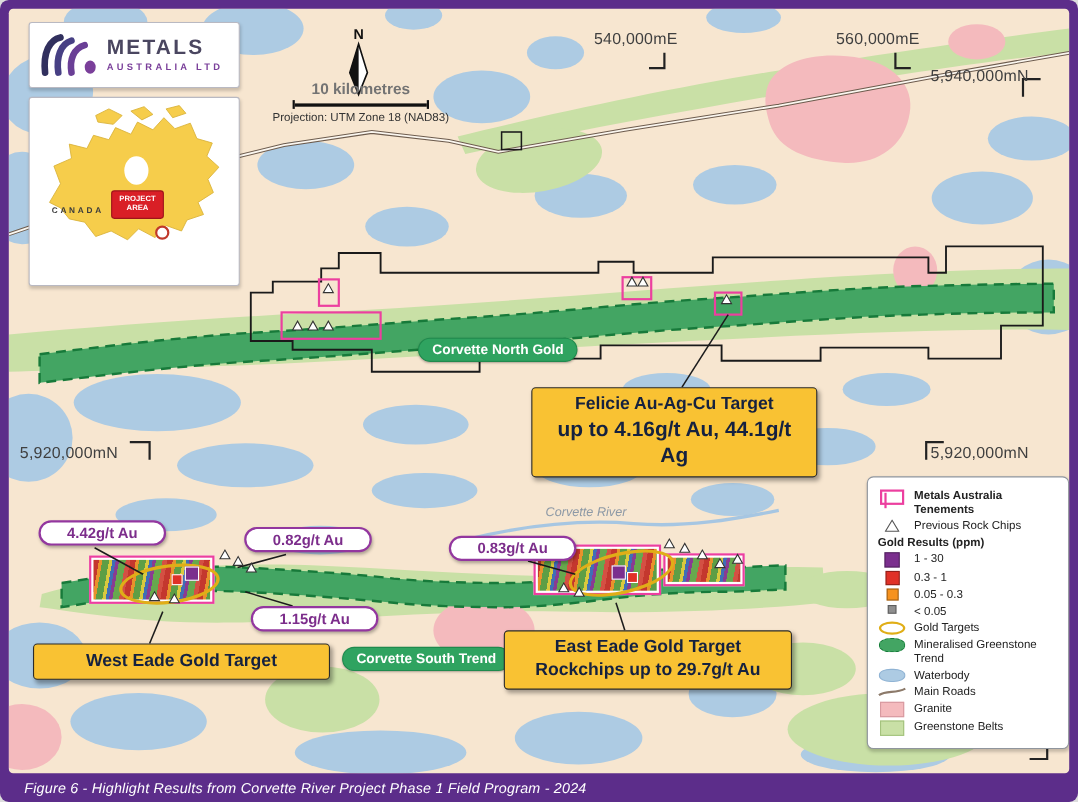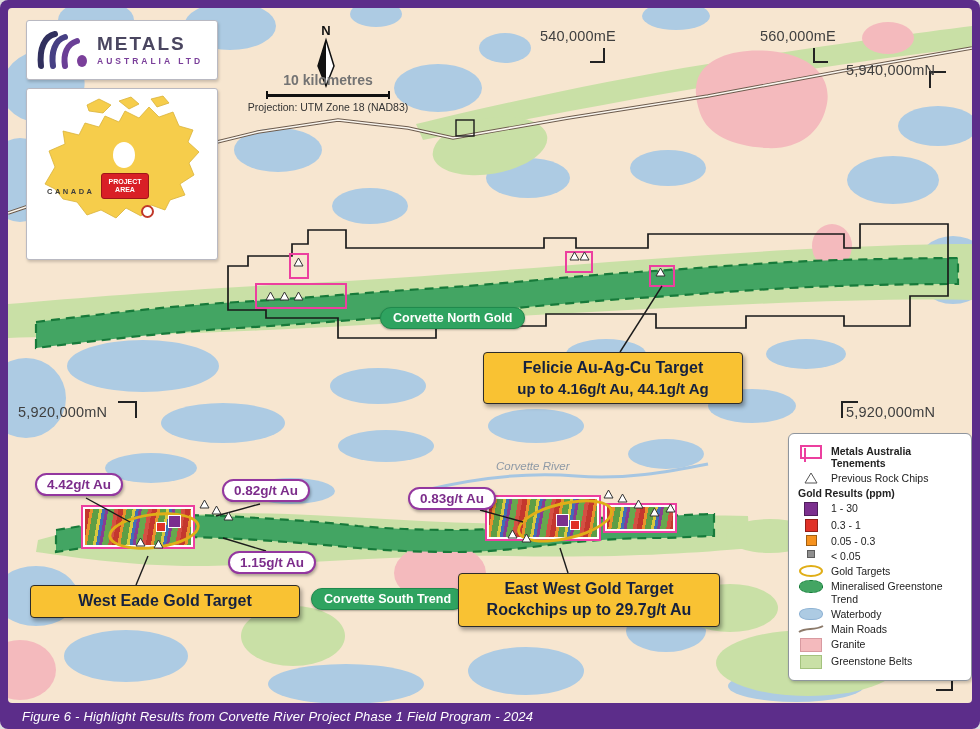--- a/index.html
+++ b/index.html
@@ -29,23 +29,23 @@
   .scale-line{display:block;width:100%;height:3px;background:#111;}
   .scale-proj{font-size:10.5px;color:#333;}
 
   .coord{position:absolute;font-size:14.5px;color:#3f3f3f;letter-spacing:.2px;}
 
   .trend-pill{position:absolute;background:#2fa360;color:#fff;font-weight:700;font-size:12.5px;padding:3px 12px;
      border-radius:12px;border:1px solid #1f8a4d;box-shadow:0 1px 2px rgba(0,0,0,.3);white-space:nowrap;}
   .callout{position:absolute;background:#f9c233;border:1.6px solid #2b2b2b;border-radius:4px;text-align:center;
      color:#15213f;font-weight:700;padding:5px 10px;box-shadow:2px 3px 4px rgba(0,0,0,.35);line-height:1.3;}
   .callout .l1{font-size:16px;}
-  .callout .l2{font-size:15px;}
+  .callout .l2{font-size:19px;}
   .assay{position:absolute;background:#fff;border:2px solid #93379f;color:#7c2d8b;font-weight:700;font-size:13.5px;
-     padding:2px 10px;border-radius:13px;box-shadow:1px 2px 3px rgba(0,0,0,.3);white-space:nowrap;}
+     padding:2px 24px;border-radius:13px;box-shadow:1px 2px 3px rgba(0,0,0,.3);white-space:nowrap;}
   .river-label{position:absolute;left:488px;top:452px;color:#8d99a6;font-size:11.5px;font-style:italic;}
 
   .raster{position:absolute;border:2px solid #ec3f9f;background:#fff;padding:2px;box-sizing:border-box;}
   .raster-fill{width:100%;height:100%;
      background:repeating-linear-gradient(100deg,#c4372e 0 5px,#e8922c 5px 8px,#5d9e45 8px 14px,#d9c93e 14px 17px,
        #3f6fb5 17px 20px,#8a3b92 20px 23px,#67a84e 23px 29px,#d45043 29px 33px);}
   .gold-ellipse{position:absolute;border:3px solid #e0ae17;border-radius:50%;}
   .marker-sq{position:absolute;border:1px solid #fff;}
 
   .legend{position:absolute;background:#fff;border:1.6px solid #8f959d;border-radius:6px;padding:8px 9px;
@@ -263,21 +263,21 @@
     <div class="assay" style="left:400px;top:479px;">0.83g/t Au</div>
 
     <div class="callout" style="left:475px;top:344px;width:238px;">
       <div class="l1">Felicie Au-Ag-Cu Target</div>
       <div class="l2">up to 4.16g/t Au, 44.1g/t Ag</div>
     </div>
     <div class="callout" style="left:22px;top:577px;width:248px;">
       <div class="l1">West Eade Gold Target</div>
     </div>
     <div class="callout" style="left:450px;top:565px;width:240px;">
-      <div class="l1">East West Gold Target</div>
+      <div class="l1">East Eade Gold Target</div>
       <div class="l1">Rockchips up to 29.7g/t Au</div>
     </div>
 
     <div class="legend" style="left:780px;top:425px;width:184px;">
       <div class="lg-row">
         <span class="lg-sym">
             <span class="sym-tenement"><span class="sym-tenement-inner"></span></span>
           </span>
         <span class="lg-label lg-bold">Metals Australia Tenements</span>
       </div>

